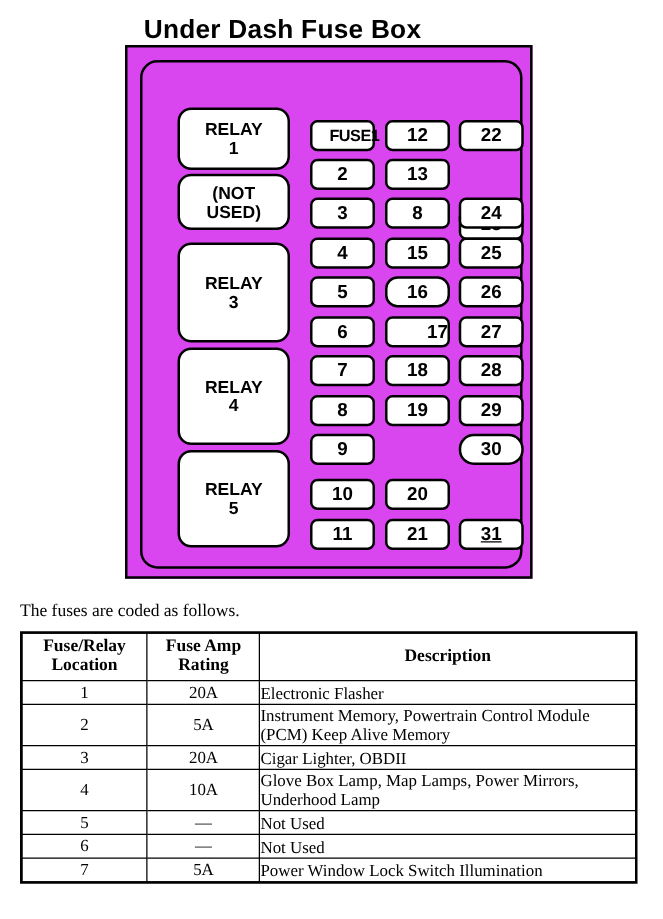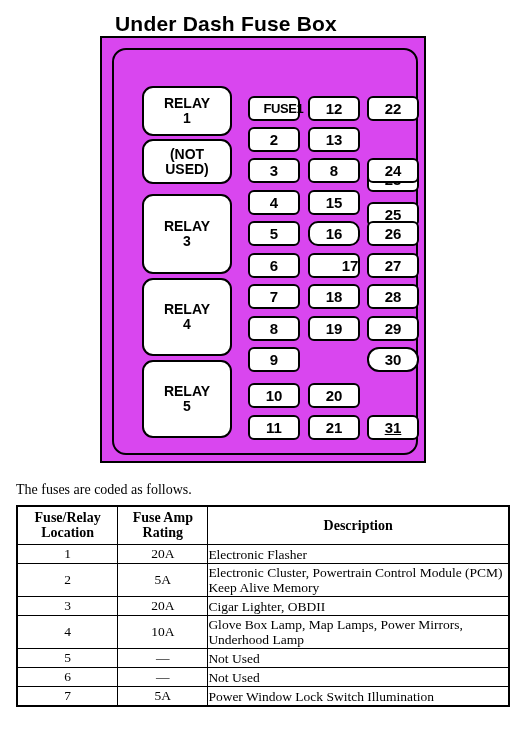--- a/index.html
+++ b/index.html
@@ -191,21 +191,21 @@
         <div class="fuse-cell" style="left: 194px; top: 140px;">15</div>
         <div class="fuse-cell" style="left: 194px; top: 171px; border-radius: 10px;">16</div>
         <div class="fuse-cell" style="left: 194px; top: 203px; padding-left: 32px;">17</div>
         <div class="fuse-cell" style="left: 194px; top: 234px;">18</div>
         <div class="fuse-cell" style="left: 194px; top: 266px;">19</div>
         <div class="fuse-cell" style="left: 194px; top: 333px; text-align: center;">20</div>
         <div class="fuse-cell" style="left: 194px; top: 365px;">21</div>
         <div class="fuse-cell" style="left: 253px; top: 46px;">22</div>
         <div class="fuse-cell" style="left: 253px; top: 84px; margin-top: 33px;">23</div>
         <div class="fuse-cell" style="left: 253px; top: 108px;">24</div>
-        <div class="fuse-cell" style="left: 253px; top: 140px; margin-top: 12px;">25</div>
+        <div class="fuse-cell" style="left: 253px; top: 140px;">25</div>
         <div class="fuse-cell" style="left: 253px; top: 171px;">26</div>
         <div class="fuse-cell" style="left: 253px; top: 203px;">27</div>
         <div class="fuse-cell" style="left: 253px; top: 234px;">28</div>
         <div class="fuse-cell" style="left: 253px; top: 266px;">29</div>
         <div class="fuse-cell" style="left: 253px; top: 297px; border-radius: 12px;">30</div>
         <div class="fuse-cell" style="left: 253px; top: 365px; text-decoration: underline;">31</div>
       </div>
   </div>
 </div>
 
@@ -227,21 +227,21 @@
     </thead>
     <tbody id="fuse-table-body">
         <tr>
           <td class="cell-loc">1</td>
           <td class="cell-amp">20A</td>
           <td class="cell-desc">Electronic Flasher</td>
         </tr>
         <tr>
           <td class="cell-loc">2</td>
           <td class="cell-amp">5A</td>
-          <td class="cell-desc">Electronic Cluster, Powertrain Control Module (PCM) Keep Alive Memory</td>
+          <td class="cell-desc">Instrument Memory, Powertrain Control Module (PCM) Keep Alive Memory</td>
         </tr>
         <tr>
           <td class="cell-loc">3</td>
           <td class="cell-amp">20A</td>
           <td class="cell-desc">Cigar Lighter, OBDII</td>
         </tr>
         <tr>
           <td class="cell-loc">4</td>
           <td class="cell-amp">10A</td>
           <td class="cell-desc">Glove Box Lamp, Map Lamps, Power Mirrors, Underhood Lamp</td>

